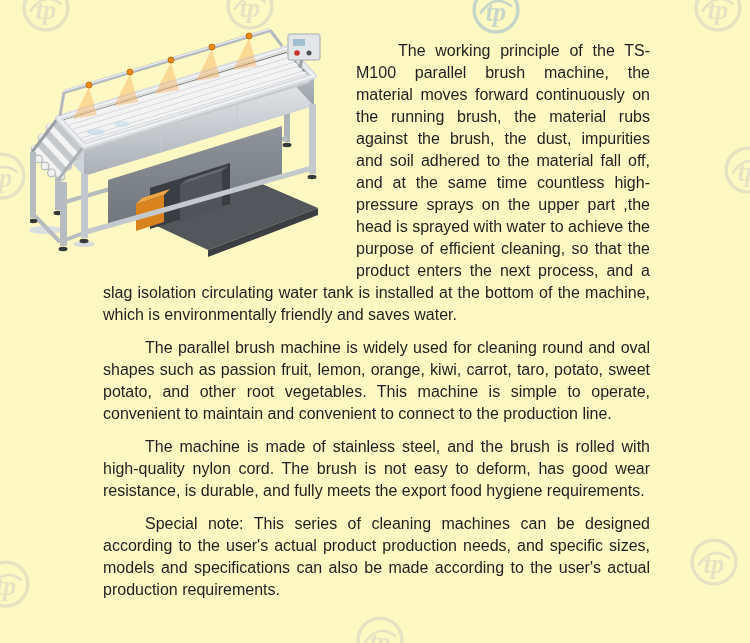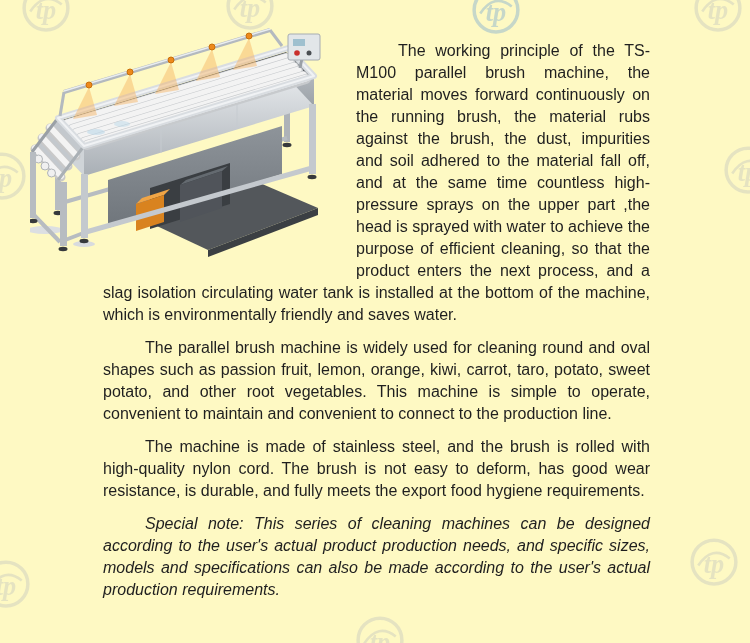--- a/index.html
+++ b/index.html
@@ -20,21 +20,21 @@
     z-index:2;
     padding:40px 100px 0 103px;
     font-size:16px;
     line-height:22px;
     text-align:justify;
   }
   .para{
     margin:0 0 11px 0;
     text-indent:42px;
   }
-  .para.special{ margin-top:8px;font-style:italic; }
+  .para.special{ margin-top:8px; }
   .photo{
     float:left;
     width:320px;height:250px;
     margin:-32px 6px 4px -73px;
   }
   .photo svg{ display:block; }
   .wm{
     position:absolute;
     width:56px;height:56px;
     color:#b4b9be;

